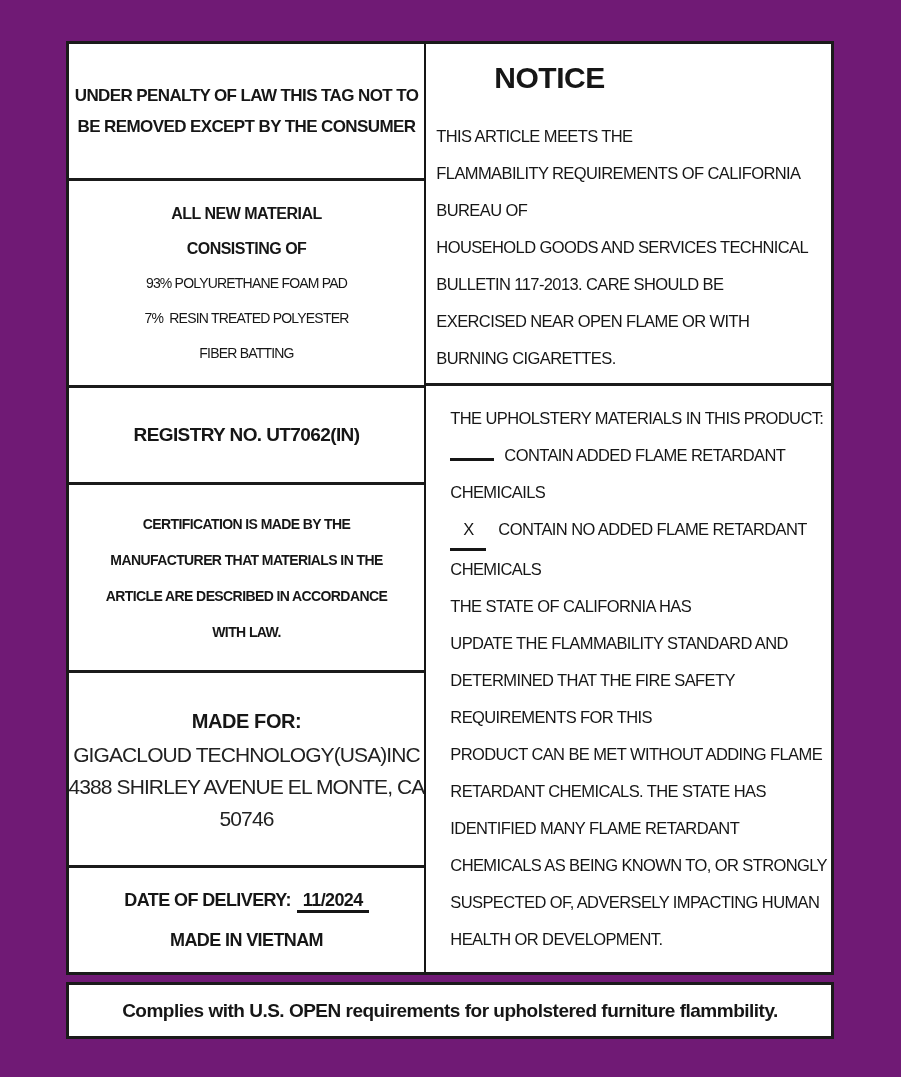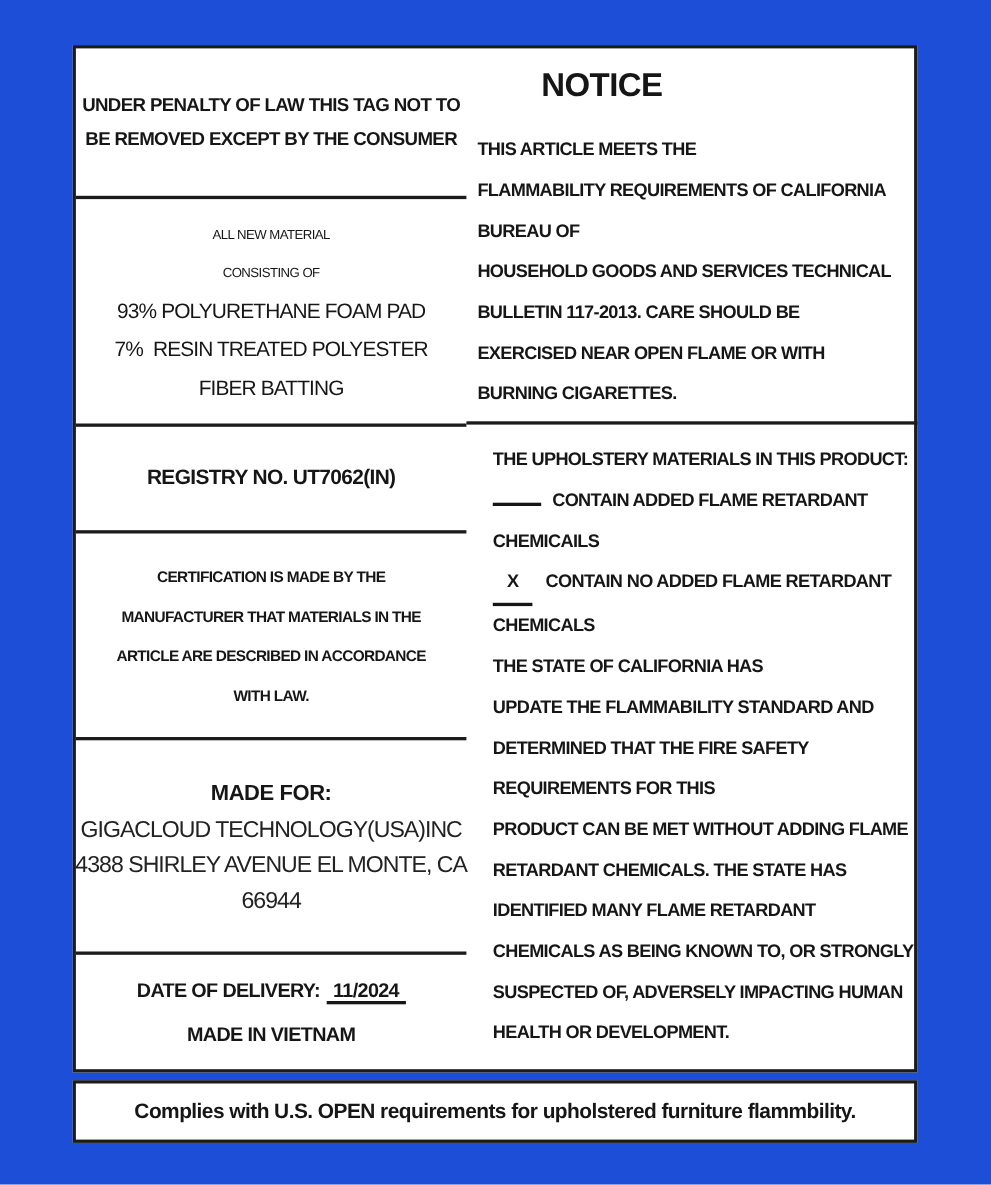--- a/index.html
+++ b/index.html
@@ -3,21 +3,21 @@
 <meta charset="utf-8">
 <style>
   * { margin: 0; padding: 0; box-sizing: border-box; }
   html, body { background: #ffffff; }
   body {
     width: 901px; height: 1077px;
     font-family: "Liberation Sans", "DejaVu Sans", sans-serif;
     color: #161616;
     position: relative;
   }
-  .sheet { position: absolute; left: 0; top: 0; width: 901px; height: 1077px; background: #1d4ed8; }
+  .sheet { position: absolute; left: 0; top: 0; width: 901px; height: 1077px; background: #701a75; }
 
   .main-table {
     position: absolute; left: 66px; top: 41px;
     width: 768px; height: 934px;
     border: 3px solid #1b1b1b;
     display: flex; flex-direction: row;
     background: #ffffff;
   }
 
   .col-left { width: 355px; display: flex; flex-direction: column; }
@@ -36,39 +36,39 @@
   .sec-penalty { height: 137px; }
   .sec-material { height: 207px; }
   .sec-registry { height: 97px; }
   .sec-cert { height: 188px; }
   .sec-madefor { height: 195px; }
 
   .line { white-space: pre; }
 
   .b17 { font-weight: bold; font-size: 17px; letter-spacing: -0.6px; line-height: 31px; }
   .sec-material .line { line-height: 35px; }
-  .mat-title { font-weight: normal; font-size: 12px; letter-spacing: -0.5px; }
-  .mat-comp { font-weight: 500; font-size: 19px; letter-spacing: -0.8px; text-align: center; }
+  .mat-title { font-weight: bold; font-size: 16px; letter-spacing: -0.5px; }
+  .mat-comp { font-weight: 500; font-size: 14px; letter-spacing: -0.8px; text-align: center; }
   .sec-cert .line { line-height: 36px; font-size: 14px; }
   .registry-line { font-weight: bold; font-size: 19px; letter-spacing: -0.6px; }
 
   .madefor-title { font-weight: bold; font-size: 20px; letter-spacing: -0.4px; line-height: 36px; }
   .madefor-body { font-weight: 400; font-size: 21px; letter-spacing: -0.9px; line-height: 32px; color: #222; }
 
   .sec-delivery .line { line-height: 40px; font-size: 18px; font-weight: bold; letter-spacing: -0.6px; }
   .date-u { border-bottom: 3px solid #161616; padding: 0 6px; margin-left: 6px; }
 
   .right-top { height: 342px; border-bottom: 3px solid #1b1b1b; padding: 14px 4px 0 10px; }
   .right-bottom { flex: 1; padding: 14px 4px 0 24px; }
   .notice-title {
     font-weight: bold; font-size: 30px; letter-spacing: -0.5px;
     margin-left: 58px; line-height: 40px; margin-bottom: 20px;
   }
   .rline {
-    white-space: pre; font-weight: bold; font-size: 16.5px;
+    white-space: pre; font-weight: normal; font-size: 16.5px;
     letter-spacing: -0.6px; line-height: 37px; text-align: left;
   }
   .u-blank {
     display: inline-block; width: 44px; height: 14px;
     border-bottom: 3px solid #161616; margin-right: 10px;
   }
   .u-x {
     display: inline-block; min-width: 36px; text-align: center;
     border-bottom: 3px solid #161616; margin-right: 12px;
   }
@@ -112,21 +112,21 @@
         <div class="line b17">CERTIFICATION IS MADE BY THE</div>
         <div class="line b17">MANUFACTURER THAT MATERIALS IN THE</div>
         <div class="line b17">ARTICLE ARE DESCRIBED IN ACCORDANCE</div>
         <div class="line b17">WITH LAW.</div>
       </div>
 
       <div class="section sec-madefor">
         <div class="line madefor-title">MADE FOR:</div>
         <div class="line madefor-body">GIGACLOUD TECHNOLOGY(USA)INC</div>
         <div class="line madefor-body">4388 SHIRLEY AVENUE EL MONTE, CA</div>
-        <div class="line madefor-body">66944</div>
+        <div class="line madefor-body">50746</div>
       </div>
 
       <div class="section sec-delivery last">
         <div class="line"><span>DATE OF DELIVERY:</span><span class="date-u">11/2024</span></div>
         <div class="line">MADE IN VIETNAM</div>
       </div>
 
     </div>
 
     <div class="v-divider"></div>

